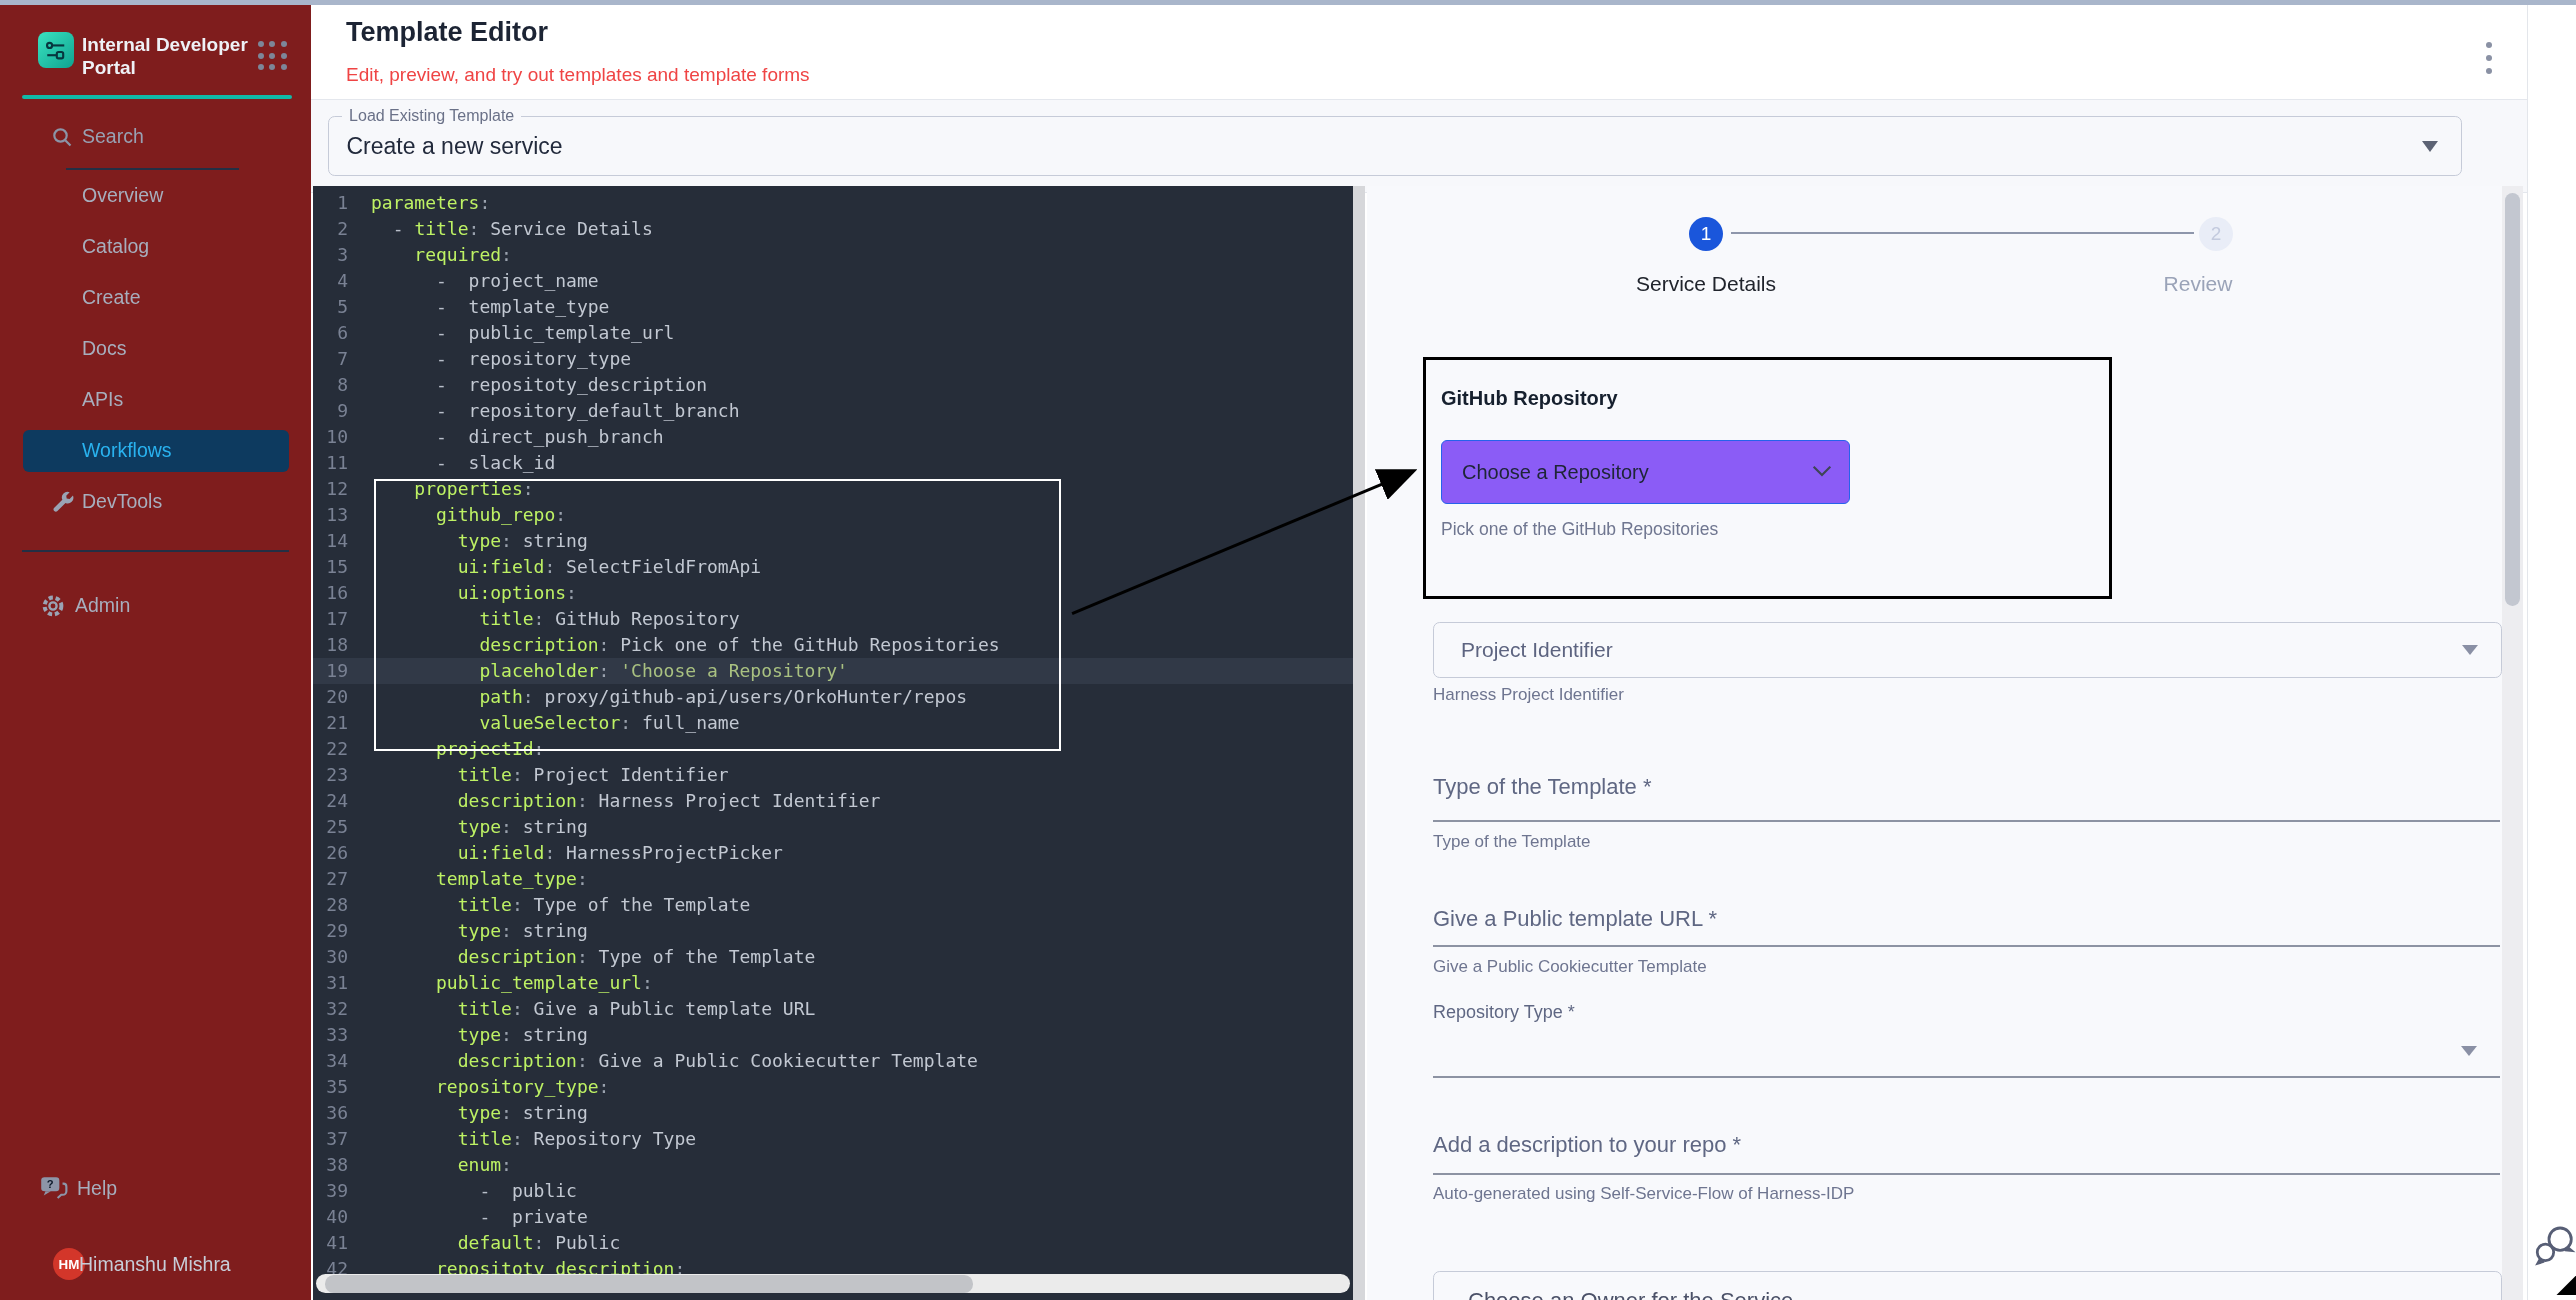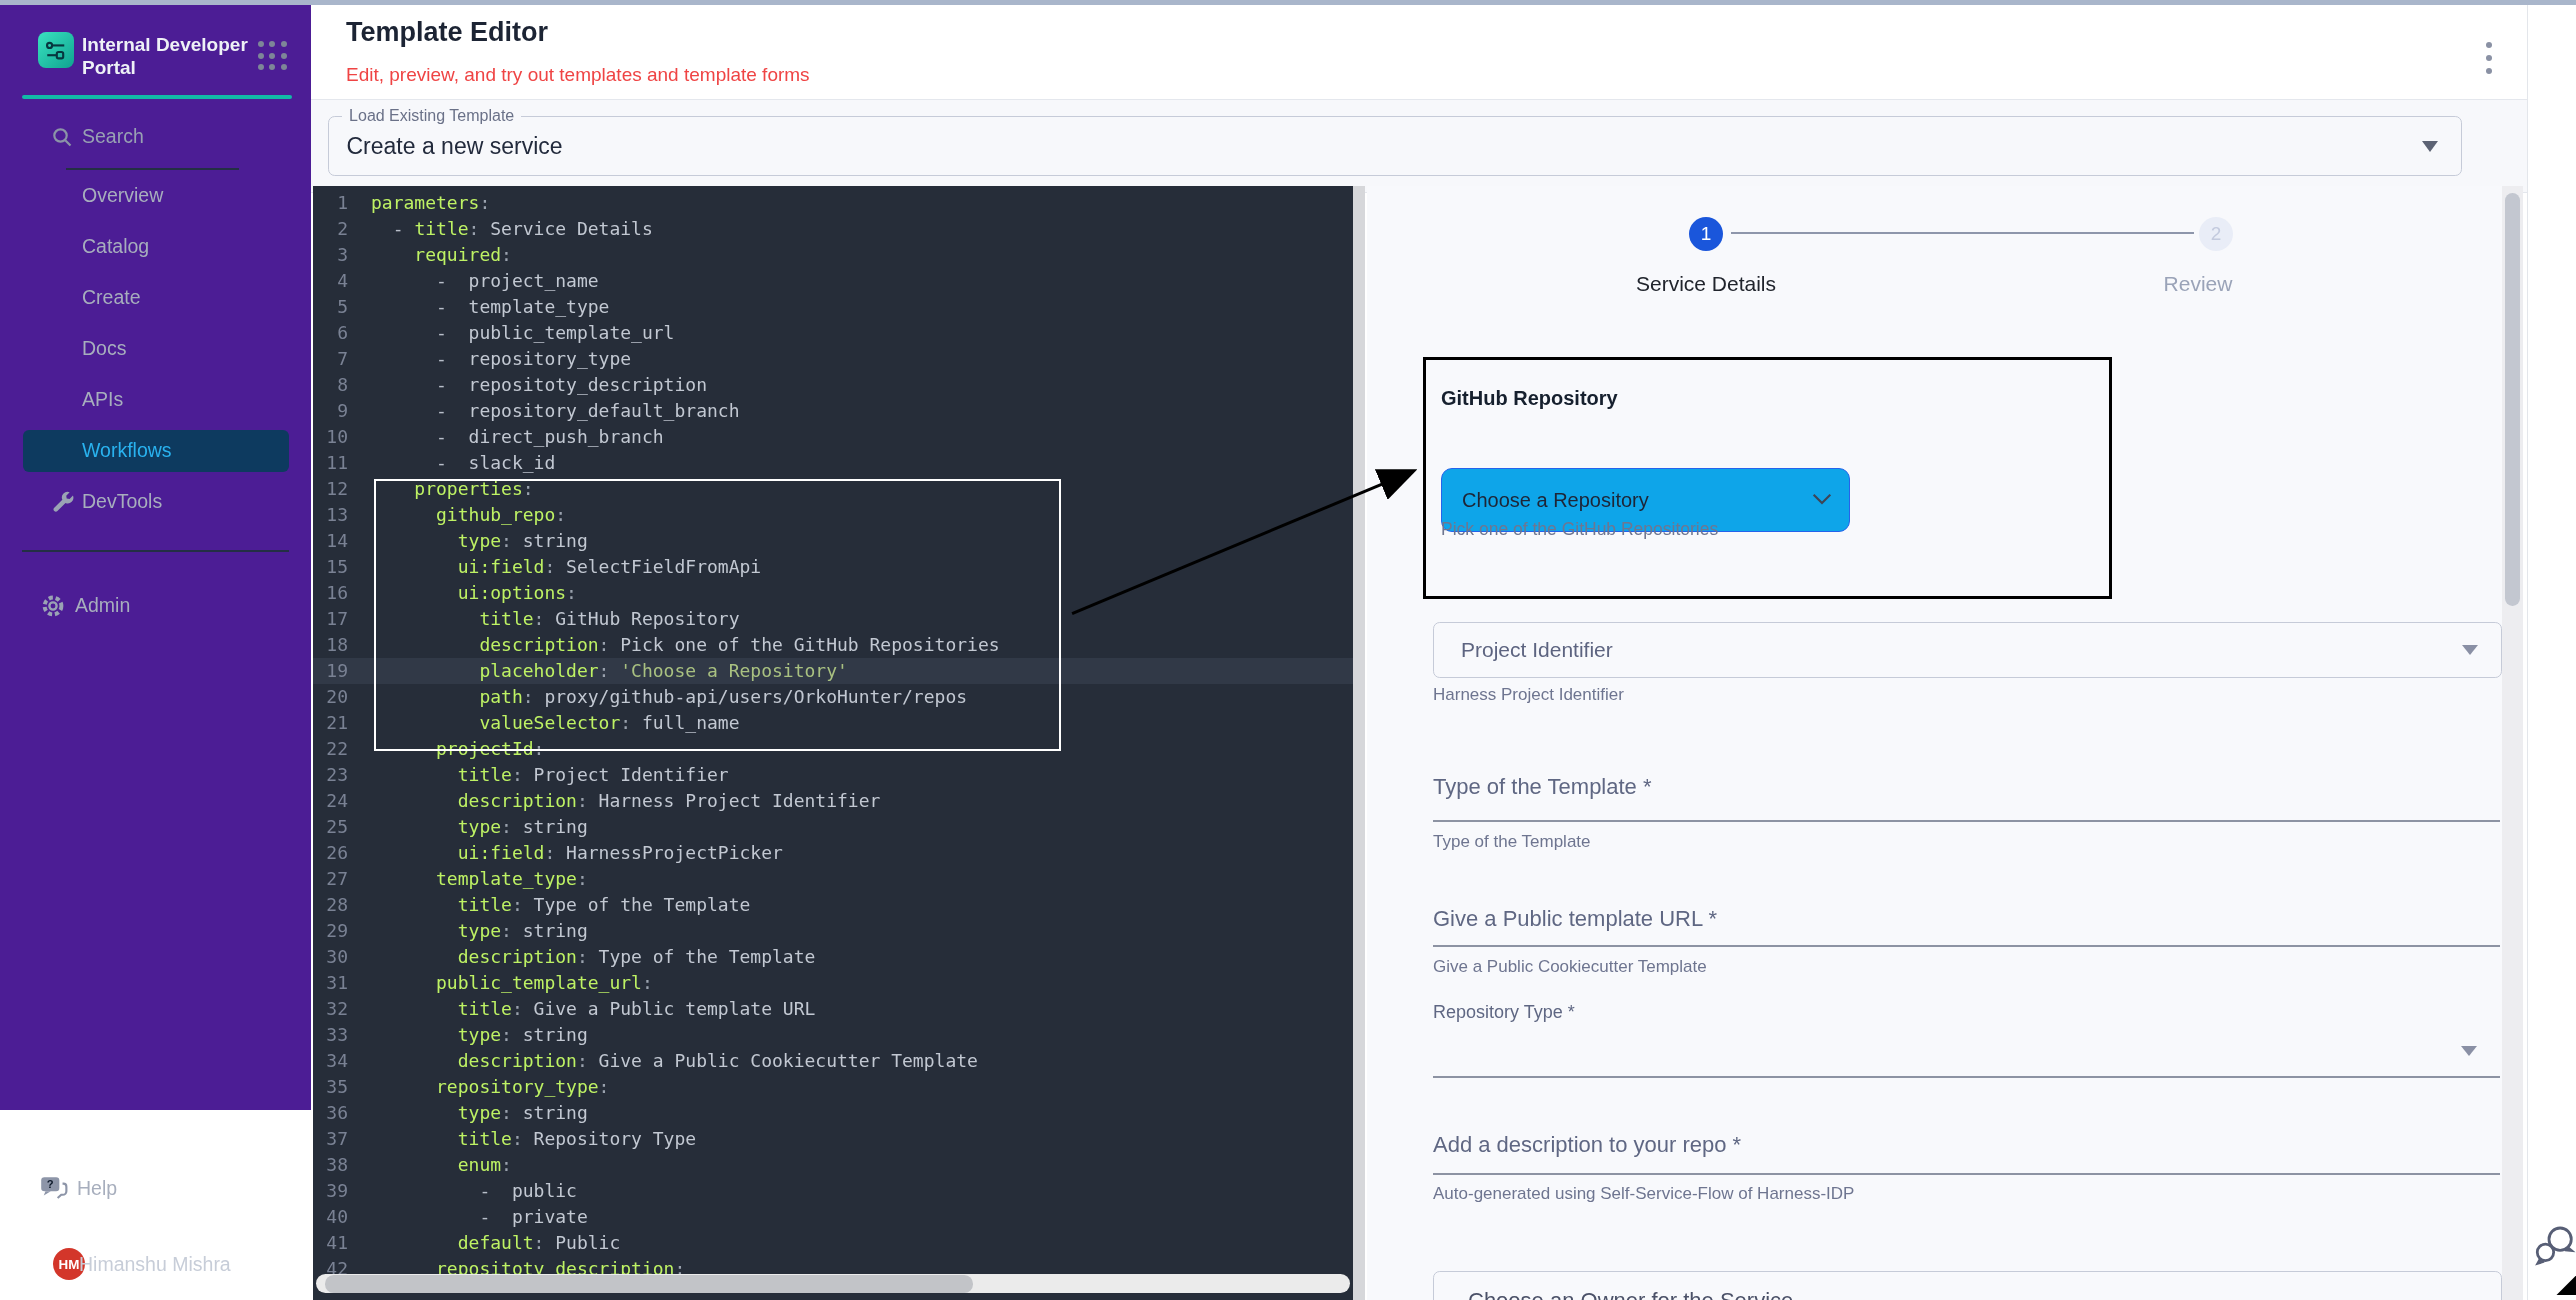--- a/index.html
+++ b/index.html
@@ -1,21 +1,21 @@
 <!DOCTYPE html>
 <html style="--teal: #12b9a7; --pill: #0d3a5f; --pill-text: #29b2ef; --step-blue: #1a56db; --focus-blue: #2563eb; --avatar-red: #d3362a; --annotation: #000000;font-size:10.7px"><head>
 <meta charset="utf-8">
 <style>
   html,body{margin:0;padding:0;background:#ffffff;}
   body{width:2576px;height:1301px;position:relative;overflow:hidden;
        font-family:"Liberation Sans", sans-serif;color:#1c2434;}
   
   .top-strip{position:absolute;left:0;top:0;width:2576px;height:5.4px;background:#a9b6cb;}
   
-  .sidebar{position:absolute;left:0;top:5.4px;width:311px;height:1105px;background:#4c1d95;}
+  .sidebar{position:absolute;left:0;top:5.4px;width:311px;height:1295px;background:#7f1d1d;}
   .logo{position:absolute;left:38px;top:27px;width:36px;height:36px;border-radius:8px;
         background:linear-gradient(135deg,#3ae2c0,#0fa390);display:flex;align-items:center;justify-content:center;}
   .logo svg{width:25.5px;height:25.5px;}
   .brand-title{position:absolute;left:82px;top:28px;width:168px;font-size:19px;line-height:23px;
                font-weight:600;color:#eef1f6;}
   .grid-icon{position:absolute;left:258px;top:36px;width:29.5px;height:29.5px;display:grid;
              grid-template-columns:repeat(3,1fr);gap:4.7px;cursor:pointer;}
   .grid-icon span{width:6px;height:6px;border-radius:50%;background:#7d8698;}
   .teal-rule{position:absolute;left:21.5px;top:90px;width:270px;height:3.4px;border-radius:2px;background:var(--teal,#12b9a7);}
   .search-row{position:absolute;left:0;top:106px;width:311px;height:51px;display:flex;align-items:center;cursor:pointer;}
@@ -82,22 +82,22 @@
                justify-content:center;font-size:19px;}
   .step-1{left:322px;top:31px;background:var(--step-blue,#1a56db);color:#ffffff;}
   .step-2{left:832px;top:31px;background:#e9edf7;color:#c3cade;}
   .step-line{position:absolute;left:364px;top:46px;width:463px;height:2px;background:#8e96ab;}
   .step-label{position:absolute;top:86px;font-size:21px;text-align:center;}
   .step-label.s1{left:255px;width:168px;color:#20242c;}
   .step-label.s2{left:764px;width:134px;color:#9aa3b8;}
   .black-box{position:absolute;left:56px;top:171px;width:683px;height:236px;border:3.4px solid var(--annotation,#000);
              pointer-events:none;}
   .gh-label{position:absolute;left:74px;top:201px;font-size:20px;font-weight:700;color:#16202e;}
-  .gh-select{position:absolute;left:74px;top:254px;width:407px;height:62px;background:#0ea5e9;
-             border:1.3px solid var(--focus-blue,#2563eb);border-radius:11px;cursor:pointer;margin-top:28px;}
+  .gh-select{position:absolute;left:74px;top:254px;width:407px;height:62px;background:#8b5cf6;
+             border:1.3px solid var(--focus-blue,#2563eb);border-radius:6px;cursor:pointer;}
   .gh-select .val{position:absolute;left:20px;top:0;height:62px;display:flex;align-items:center;font-size:20px;color:#1e2536;}
   .gh-select .chev{position:absolute;right:17.5px;top:24px;width:20px;height:13.4px;color:#3e4556;}
   .gh-helper{position:absolute;left:74px;top:333px;font-size:17.5px;color:#6f7690;}
   .outline-select{position:absolute;left:66px;width:1067px;border:1.3px solid #c6cbd8;border-radius:6.7px;cursor:pointer;}
   .proj{top:436px;height:54px;}
   .outline-select .val{position:absolute;left:27px;top:0;height:100%;display:flex;align-items:center;
                        font-size:21px;color:#5d6480;}
   .tri{position:absolute;width:0;height:0;border-left:8px solid transparent;border-right:8px solid transparent;
        border-top:10.7px solid #8a90a5;}
   .proj .tri{right:23px;top:21.5px;}

